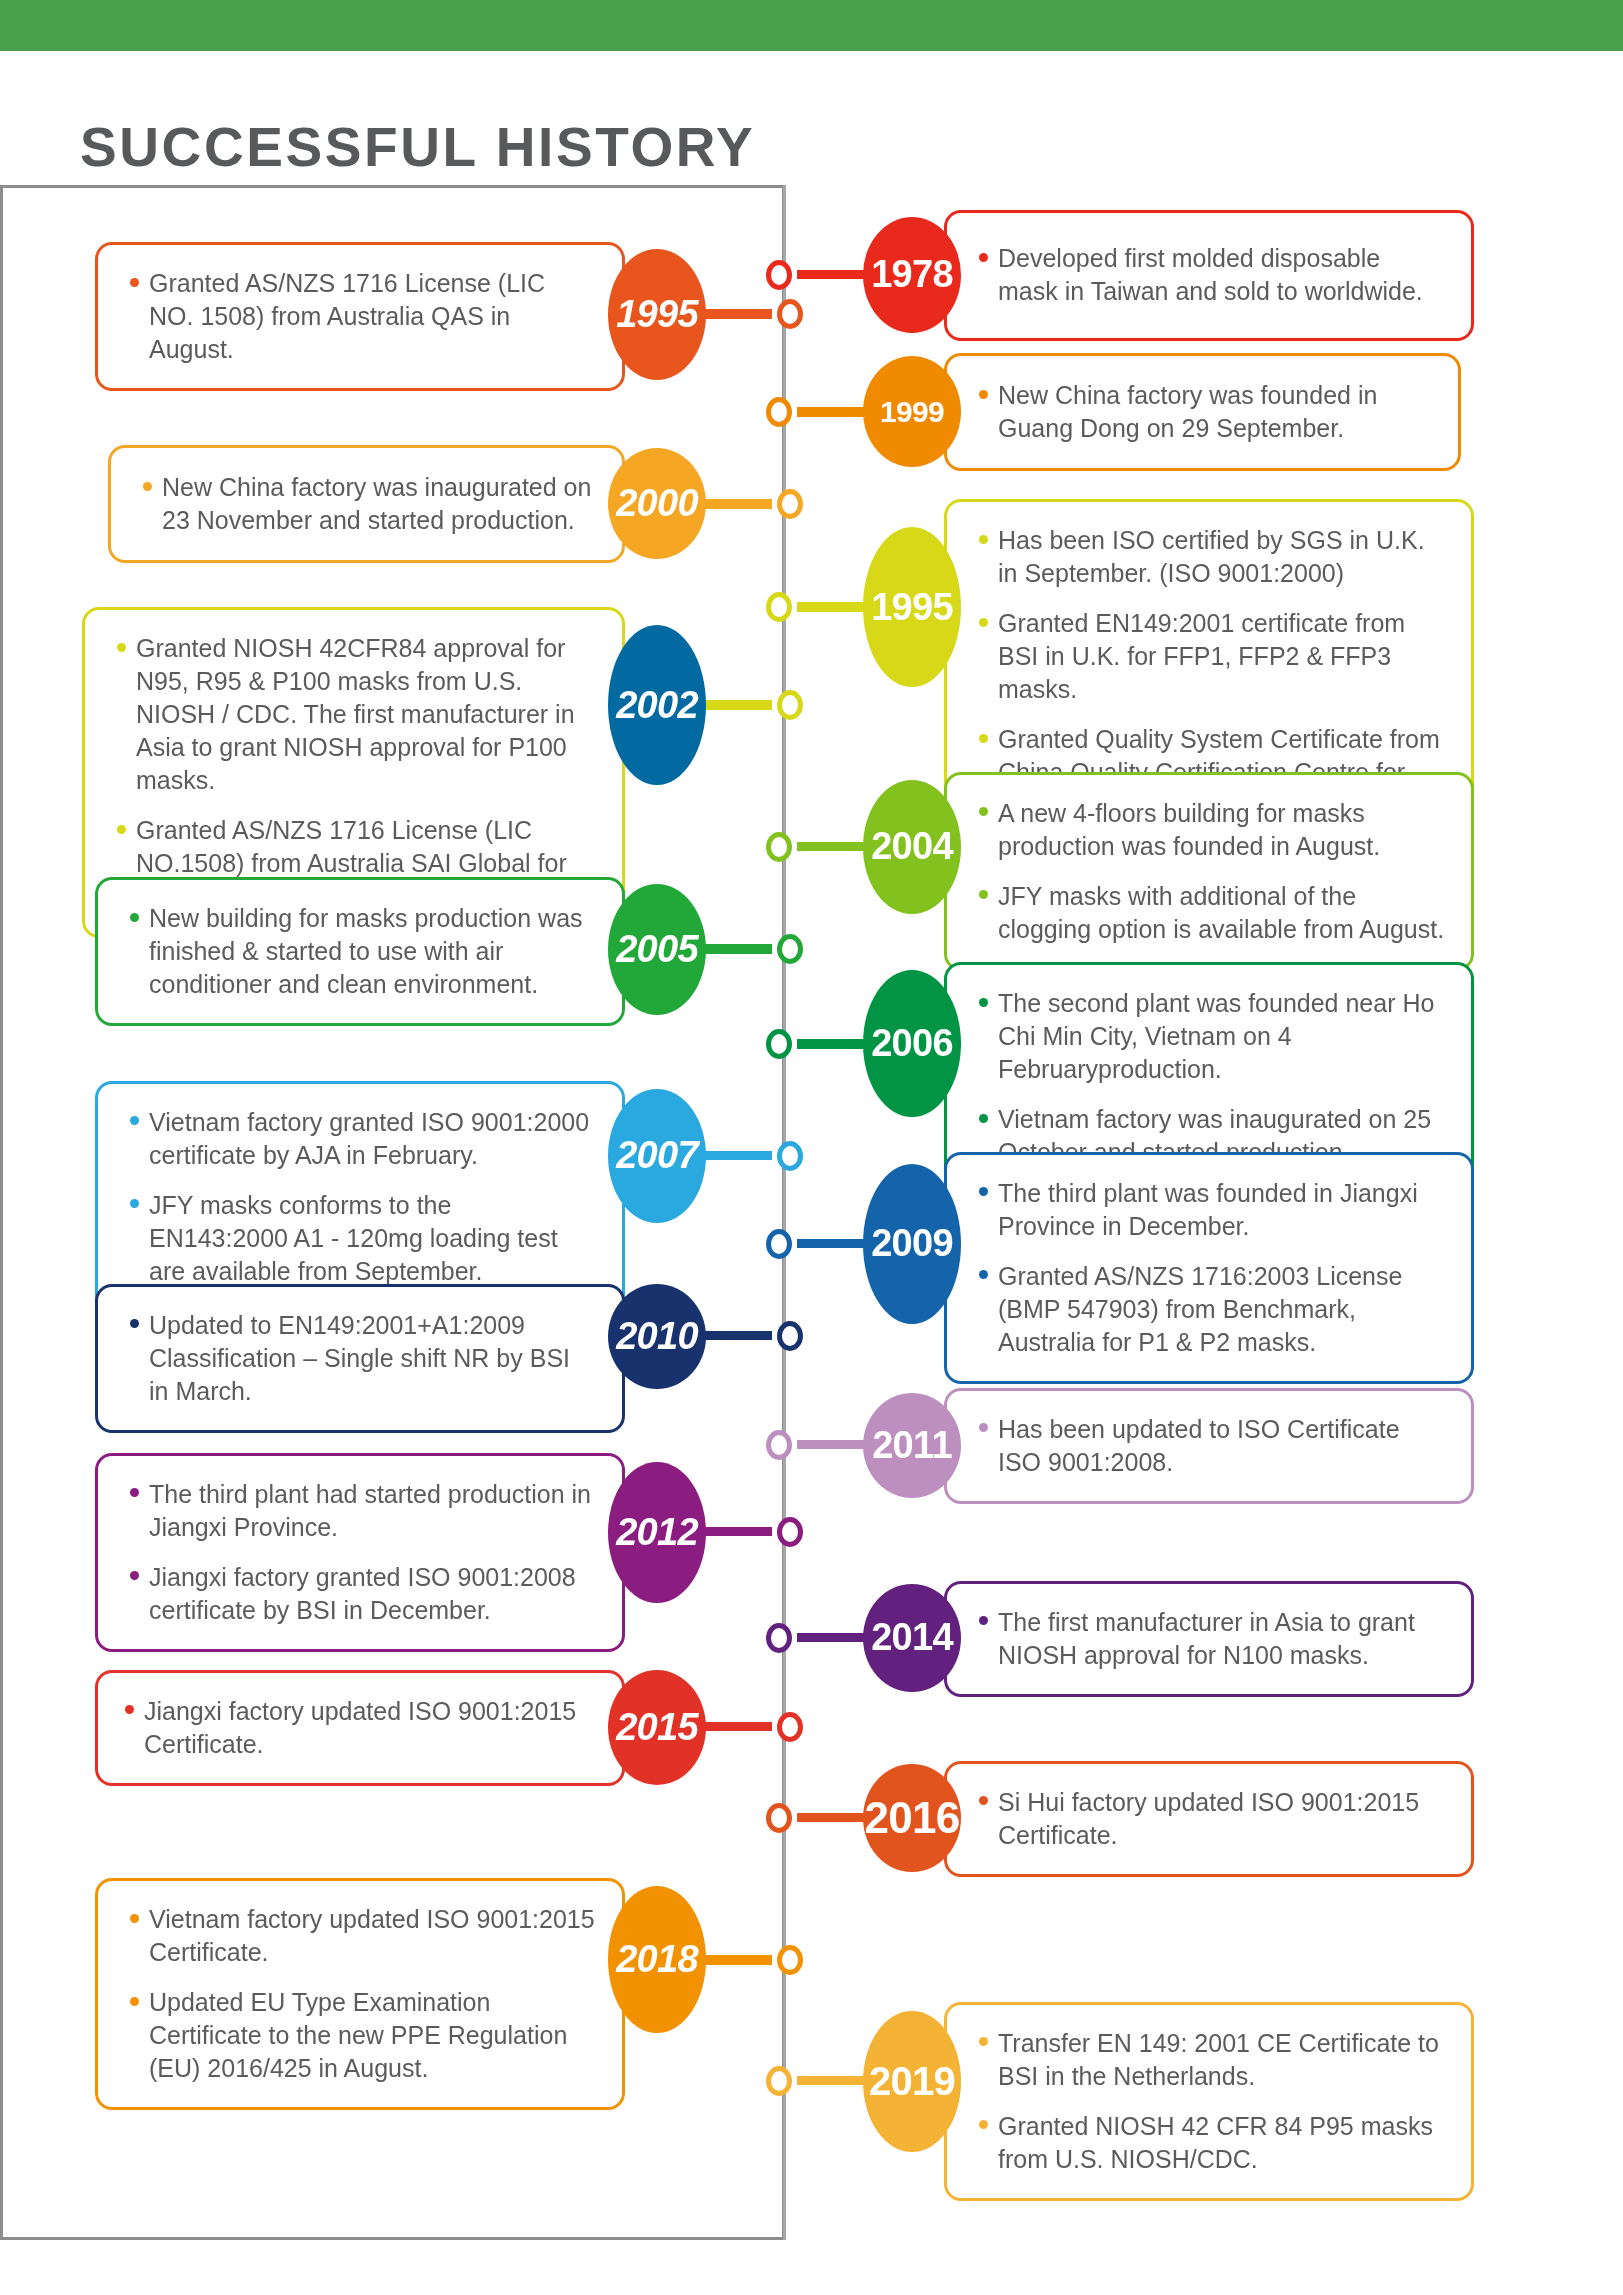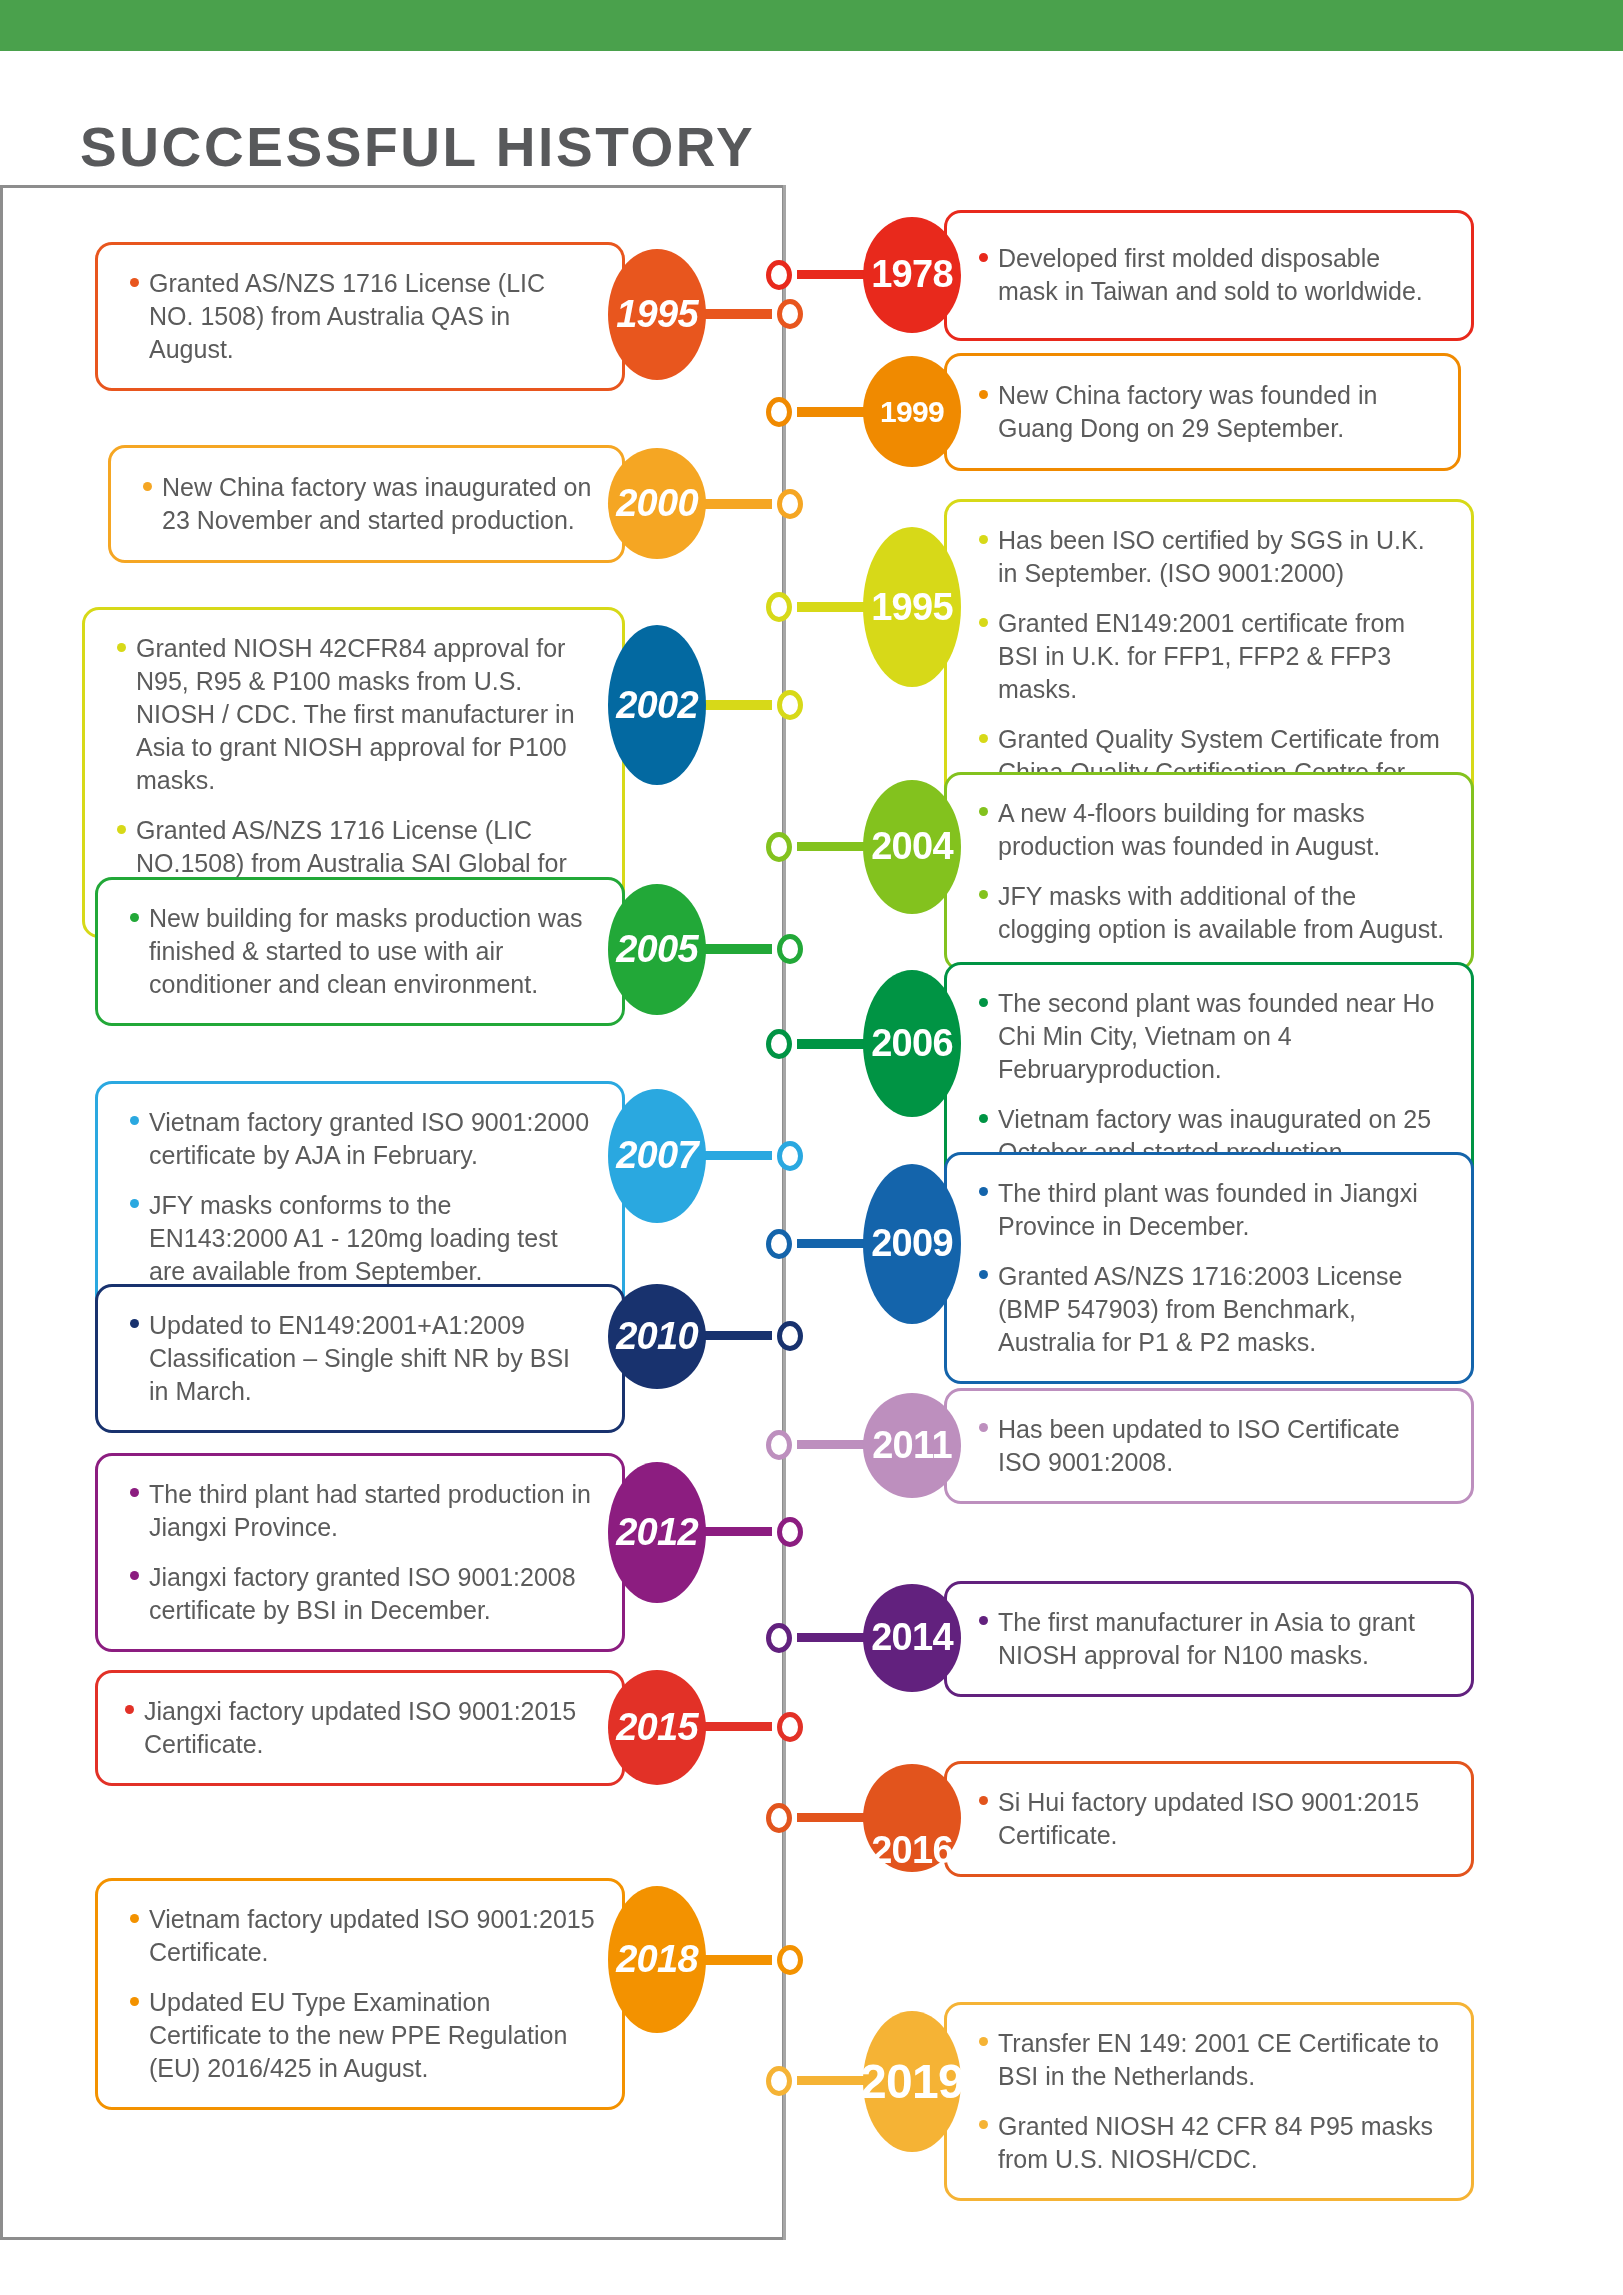--- a/index.html
+++ b/index.html
@@ -335,21 +335,21 @@
         </div>
         <div class="card" style="border-color: rgb(226, 49, 39); width: 530px; right: 178px; min-height: 115px; margin-top: -57px; display: flex; align-items: center; padding-left: 24px;">
           <ul class="bullets">
             <li style="color: rgb(226, 49, 39);"><span class="txt">Jiangxi factory updated ISO 9001:2015 Certificate.</span></li>
           </ul>
         </div>
       </div>
       <div class="event side-right" style="top: 1760px; height: 115px; left: 766px; width: 708px;">
         <div class="ring" style="border-color: rgb(226, 84, 29);"></div>
         <div class="stub" style="background: rgb(226, 84, 29); width: 69px; left: 31px;"></div>
-        <div class="bubble" style="background: rgb(226, 84, 29); width: 98px; height: 108px; margin-top: -54px; font-size: 38px; left: 97px; align-items: flex-end;">
+        <div class="bubble" style="background: rgb(226, 84, 29); width: 98px; height: 108px; margin-top: -54px; font-size: 44px; left: 97px;">
           <span>2016</span>
         </div>
         <div class="card" style="border-color: rgb(226, 84, 29); width: 530px; left: 178px; min-height: 115px; margin-top: -57px; display: flex; align-items: center;">
           <ul class="bullets">
             <li style="color: rgb(226, 84, 29);"><span class="txt">Si Hui factory updated ISO 9001:2015 Certificate.</span></li>
           </ul>
         </div>
       </div>
       <div class="event side-left" style="top: 1878px; height: 164px; left: 95px; width: 708px;">
         <div class="ring" style="border-color: rgb(243, 146, 0);"></div>
@@ -360,21 +360,21 @@
         <div class="card" style="border-color: rgb(243, 146, 0); width: 530px; right: 178px; min-height: 164px; margin-top: -82px; display: flex; align-items: center;">
           <ul class="bullets">
             <li style="color: rgb(243, 146, 0);"><span class="txt">Vietnam factory updated ISO 9001:2015 Certificate.</span></li>
             <li style="color: rgb(243, 146, 0);"><span class="txt">Updated EU Type Examination Certificate to the new PPE Regulation (EU) 2016/425 in August.</span></li>
           </ul>
         </div>
       </div>
       <div class="event side-right" style="top: 2002px; height: 157px; left: 766px; width: 708px;">
         <div class="ring" style="border-color: rgb(245, 179, 53);"></div>
         <div class="stub" style="background: rgb(245, 179, 53); width: 69px; left: 31px;"></div>
-        <div class="bubble" style="background: rgb(245, 179, 53); width: 98px; height: 141px; margin-top: -70px; font-size: 48px; left: 97px;">
+        <div class="bubble" style="background: rgb(245, 179, 53); width: 98px; height: 141px; margin-top: -70px; font-size: 40px; left: 97px;">
           <span>2019</span>
         </div>
         <div class="card" style="border-color: rgb(245, 179, 53); width: 530px; left: 178px; min-height: 157px; margin-top: -79px; display: flex; align-items: center;">
           <ul class="bullets">
             <li style="color: rgb(245, 179, 53);"><span class="txt">Transfer EN 149: 2001 CE Certificate to BSI in the Netherlands.</span></li>
             <li style="color: rgb(245, 179, 53);"><span class="txt">Granted NIOSH 42 CFR 84 P95 masks from U.S. NIOSH/CDC.</span></li>
           </ul>
         </div>
       </div>
     </div>

